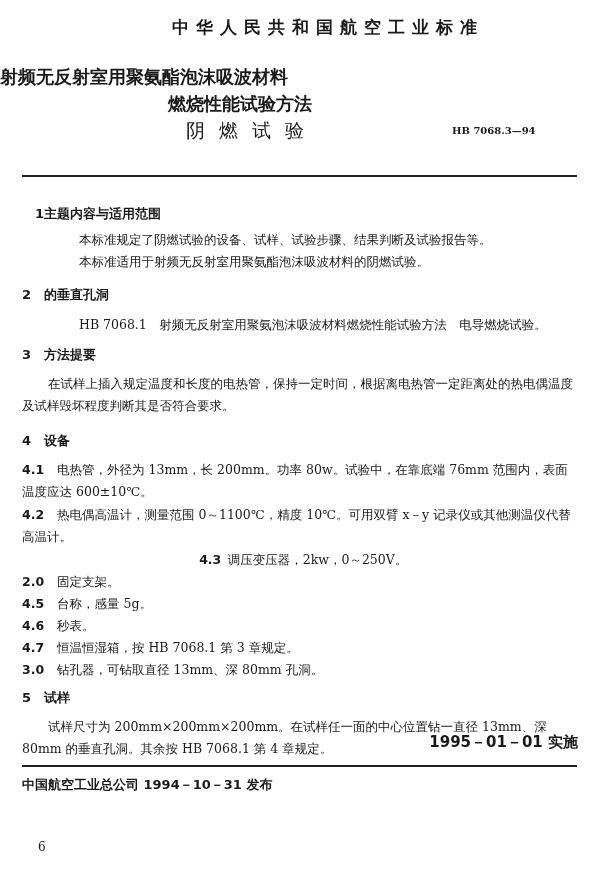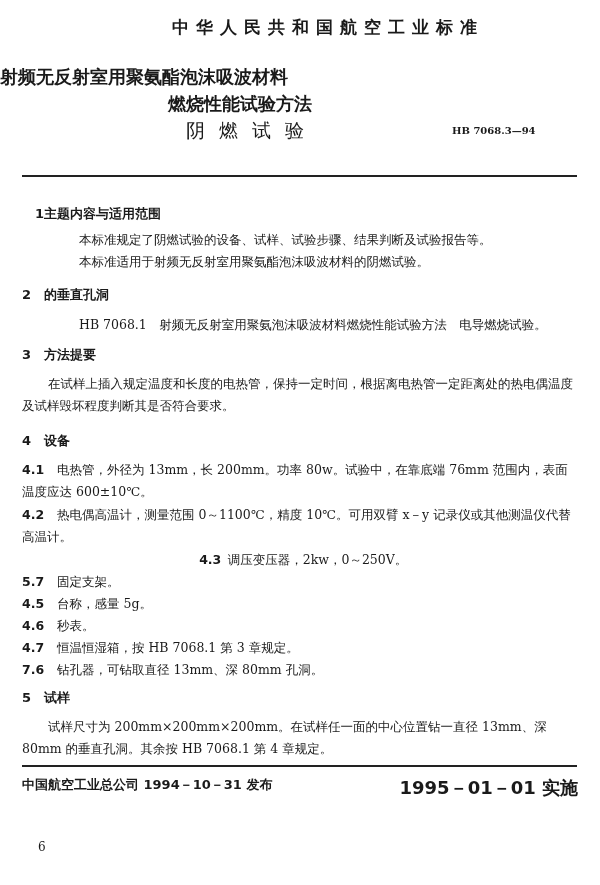--- a/index.html
+++ b/index.html
@@ -22,21 +22,21 @@
 
     .h { left: 22px; font-size: 13px; font-weight: bold; }
     .h .num { display: inline-block; width: 22px; }
     .p { font-size: 12.5px; line-height: 22px; }
     .indent { left: 48px; margin-left: 31px; }
     .full { left: 22px; width: 556px; }
     .item { left: 22px; width: 556px; font-size: 12.5px; line-height: 22px; }
     .item .num { display: inline-block; width: 35px; font-weight: bold; font-family: "DejaVu Sans", "Liberation Sans", sans-serif; font-size: 12.5px; }
 
     .footer-left { left: 22px; top: 776px; font-size: 13px; font-weight: bold; }
-    .footer-right { right: 22px; top: 776px; font-size: 18px; font-weight: bold; }
+    .footer-right { right: 22px; top: 733px; font-size: 15px; font-weight: bold; }
     .pageno { left: 38px; top: 840px; font-size: 12px; }
   </style>
 </head>
 <body>
 
 <div>
 
   <div class="abs national sans">中华人民共和国航空工业标准</div>
   <div class="abs title1 sans">射频无反射室用聚氨酯泡沫吸波材料</div>
   <div class="abs title2 sans">燃烧性能试验方法</div>
@@ -67,33 +67,33 @@
   <div class="abs item" style="top:459px;">
     <span class="num">4.1</span><span>电热管，外径为 13mm，长 200mm。功率 80w。试验中，在靠底端 76mm 范围内，表面温度应达 600±10℃。</span>
   </div>
   <div class="abs item" style="top:504px;">
     <span class="num">4.2</span><span>热电偶高温计，测量范围 0～1100℃，精度 10℃。可用双臂 x－y 记录仪或其他测温仪代替高温计。</span>
   </div>
   <div class="abs item" style="top:549px;text-align:center;">
     <span class="num">4.3</span><span>调压变压器，2kw，0～250V。</span>
   </div>
   <div class="abs item" style="top:571px;">
-    <span class="num">5.7</span><span>固定支架。</span>
+    <span class="num">2.0</span><span>固定支架。</span>
   </div>
   <div class="abs item" style="top:593px;">
     <span class="num">4.5</span><span>台称，感量 5g。</span>
   </div>
   <div class="abs item" style="top:615px;">
     <span class="num">4.6</span><span>秒表。</span>
   </div>
   <div class="abs item" style="top:637px;">
     <span class="num">4.7</span><span>恒温恒湿箱，按 HB 7068.1 第 3 章规定。</span>
   </div>
   <div class="abs item" style="top:659px;">
-    <span class="num">7.6</span><span>钻孔器，可钻取直径 13mm、深 80mm 孔洞。</span>
+    <span class="num">3.0</span><span>钻孔器，可钻取直径 13mm、深 80mm 孔洞。</span>
   </div>
 
   <div class="abs h sans" style="top:689px;">
     <span class="num">5</span><span>试样</span>
   </div>
   <div class="abs p full" style="top:716px; text-indent:26px;">试样尺寸为 200mm×200mm×200mm。在试样任一面的中心位置钻一直径 13mm、深 80mm 的垂直孔洞。其余按 HB 7068.1 第 4 章规定。</div>
 
   <div class="abs rule" style="top:765px;"></div>
 
   <div class="abs footer-left sans">中国航空工业总公司 1994－10－31 发布</div>

